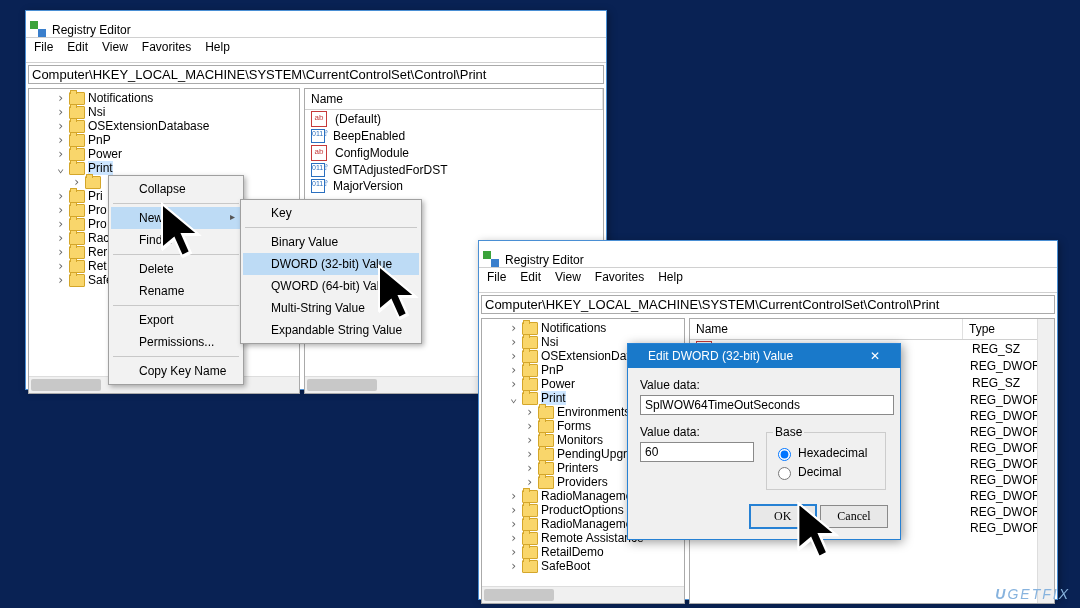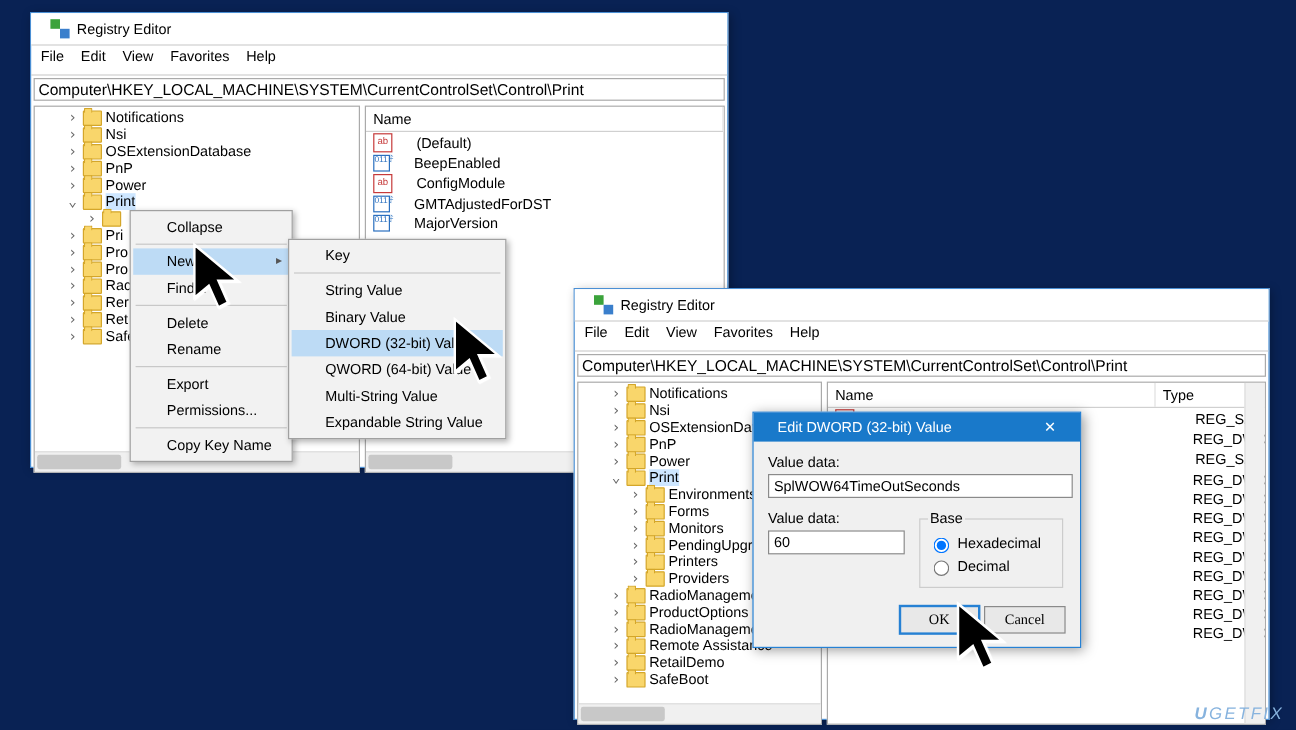--- a/index.html
+++ b/index.html
@@ -1,30 +1,30 @@
 <!DOCTYPE html>
 <html><head>
 <meta charset="utf-8">
 <style>
 html,body{margin:0;padding:0;width:1080px;height:608px;overflow:hidden;background:#092254;font-family:"Segoe UI",Tahoma,sans-serif;font-size:12px;color:#000}
 .window{position:absolute;background:#fff;border:1px solid #4a8fd4;box-shadow:2px 2px 8px rgba(0,0,0,.3)}
-.titlebar{height:26px;background:#fff;border-bottom:1px solid #d0d0d0;display:flex;align-items:center;padding:0 16px;gap:6px}
+.titlebar{height:26px;background:#fff;border-bottom:1px solid #d0d0d0;display:flex;align-items:flex-end;padding:0 4px;gap:6px}
 .titlebar .title{font-size:12px}
 .regicon{width:16px;height:16px;display:inline-block;position:relative}
 .regicon::before{content:"";position:absolute;width:8px;height:8px;background:#3ba33b;top:0;left:0}
 .regicon::after{content:"";position:absolute;width:8px;height:8px;background:#3a7fcc;bottom:0;right:0}
 .menubar{height:20px;display:flex;gap:14px;padding:2px 8px;border-bottom:1px solid #d0d0d0;font-size:12px}
 .menubar span{cursor:default}
 .pathbar{border:1px solid #aaa;margin:2px;padding:1px 3px;font-size:13px;background:#fff}
 .body{display:flex;height:calc(100% - 68px);position:relative}
 .tree{border:1px solid #aaa;margin:2px;overflow:auto;background:#fff;font-size:12px;position:relative}
 .list{border:1px solid #aaa;margin:2px;background:#fff;flex:1;position:relative;overflow:hidden}
 .list-header{display:flex;border-bottom:1px solid #d0d0d0;background:#fff;font-size:12px}
 .list-header div{padding:3px 6px;border-right:1px solid #e0e0e0}
-.row{display:flex;padding:1px 6px;font-size:12px;align-items:center;gap:20px}
+.row{display:flex;padding:1px 6px;font-size:12px;align-items:center;gap:8px}
 .row .nm{flex:0 0 auto}
 .folder{display:flex;align-items:center;gap:3px;padding:0 2px;white-space:nowrap}
 .fold-icon{width:14px;height:11px;background:#f9d66b;border:1px solid #d4a62a;border-radius:1px;display:inline-block;position:relative}
 .fold-icon::before{content:"";position:absolute;top:-3px;left:0;width:5px;height:3px;background:#f9d66b;border:1px solid #d4a62a;border-bottom:none;border-radius:1px 1px 0 0}
 .exp{width:11px;text-align:center;color:#666;font-family:monospace;display:inline-block}
 .val-str{width:14px;height:14px;display:inline-block;background:#fff;border:1px solid #c63a3a;position:relative;font-size:8px;color:#c63a3a;text-align:center;line-height:12px}
 .val-str::after{content:"ab"}
 .val-bin{width:14px;height:14px;display:inline-block;background:#fff;border:1px solid #2a6fbf;position:relative;font-size:7px;color:#2a6fbf;text-align:center;line-height:6px;padding-top:1px;box-sizing:border-box}
 .val-bin::after{content:"011\A110";white-space:pre}
 .ctxmenu{position:absolute;background:#f2f2f2;border:1px solid #a0a0a0;box-shadow:2px 2px 5px rgba(0,0,0,.3);padding:2px;font-size:12px;z-index:50}
@@ -188,21 +188,20 @@
   <div class="sep"></div>
   <div class="mi">Export</div>
   <div class="mi">Permissions...</div>
   <div class="sep"></div>
   <div class="mi">Copy Key Name</div>
 </div>
 
 <div class="ctxmenu" style="left:240px;top:199px;width:176px">
   <div class="mi">Key</div>
   <div class="sep"></div>
-  <div class="mi">String Value</div>
   <div class="mi">Binary Value</div>
   <div class="mi hl">DWORD (32-bit) Value</div>
   <div class="mi">QWORD (64-bit) Value</div>
   <div class="mi">Multi-String Value</div>
   <div class="mi">Expandable String Value</div>
 </div>
 
 <div class="cursor" style="left:158px;top:200px">
 <svg width="48" height="60" viewBox="0 0 24 30">
       <path d="M2 2 L2 24 L8 19 L12 28 L16 26 L12 17 L20 17 Z" fill="#000" stroke="#fff" stroke-width="1"></path>

